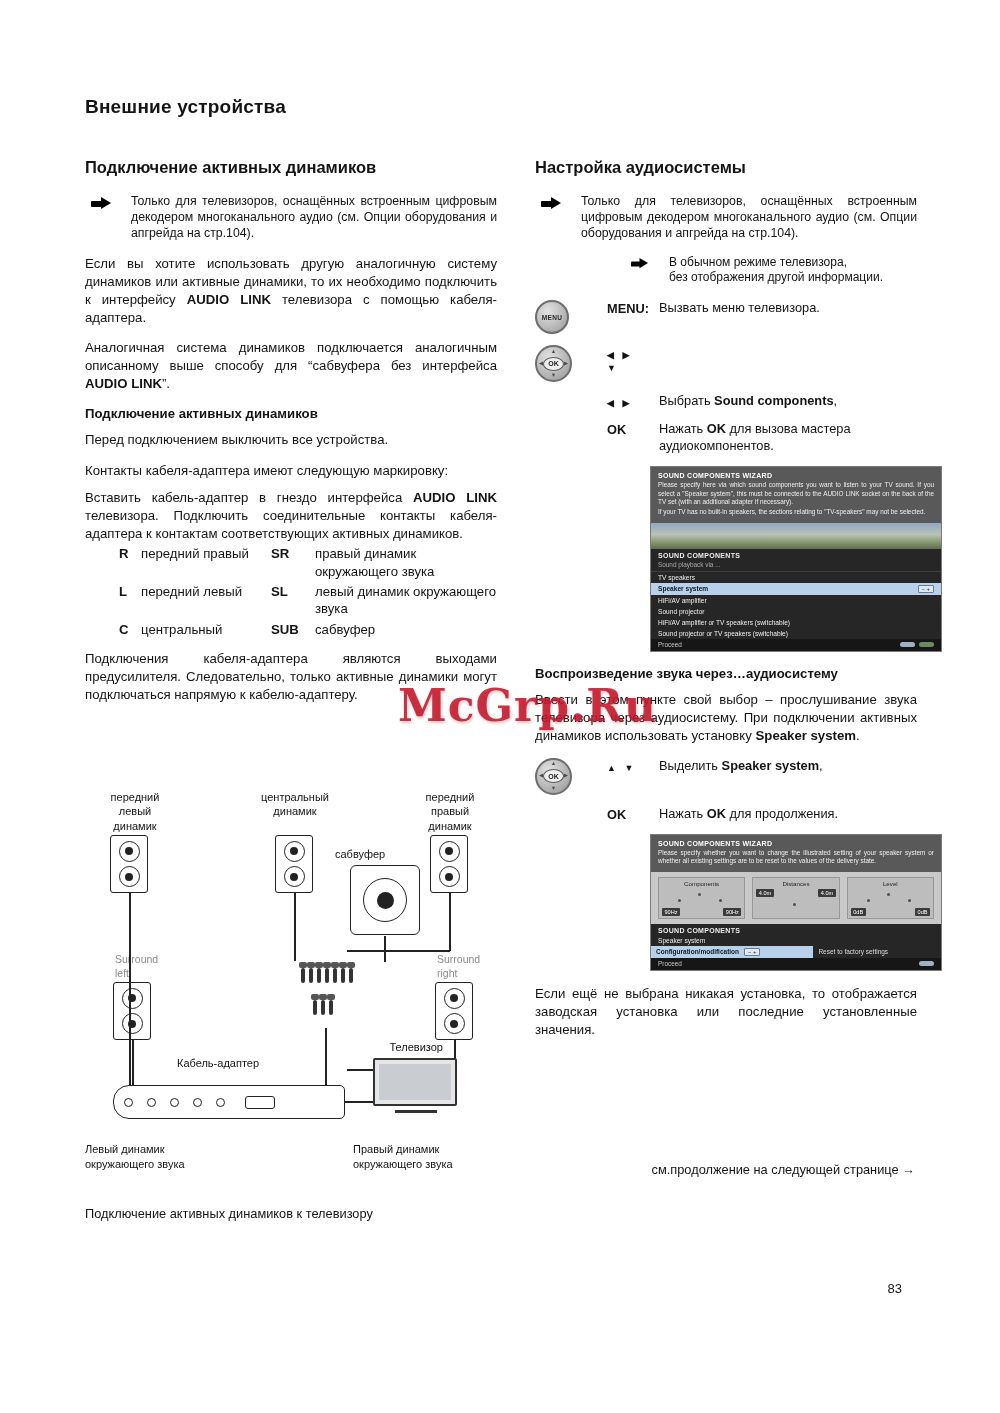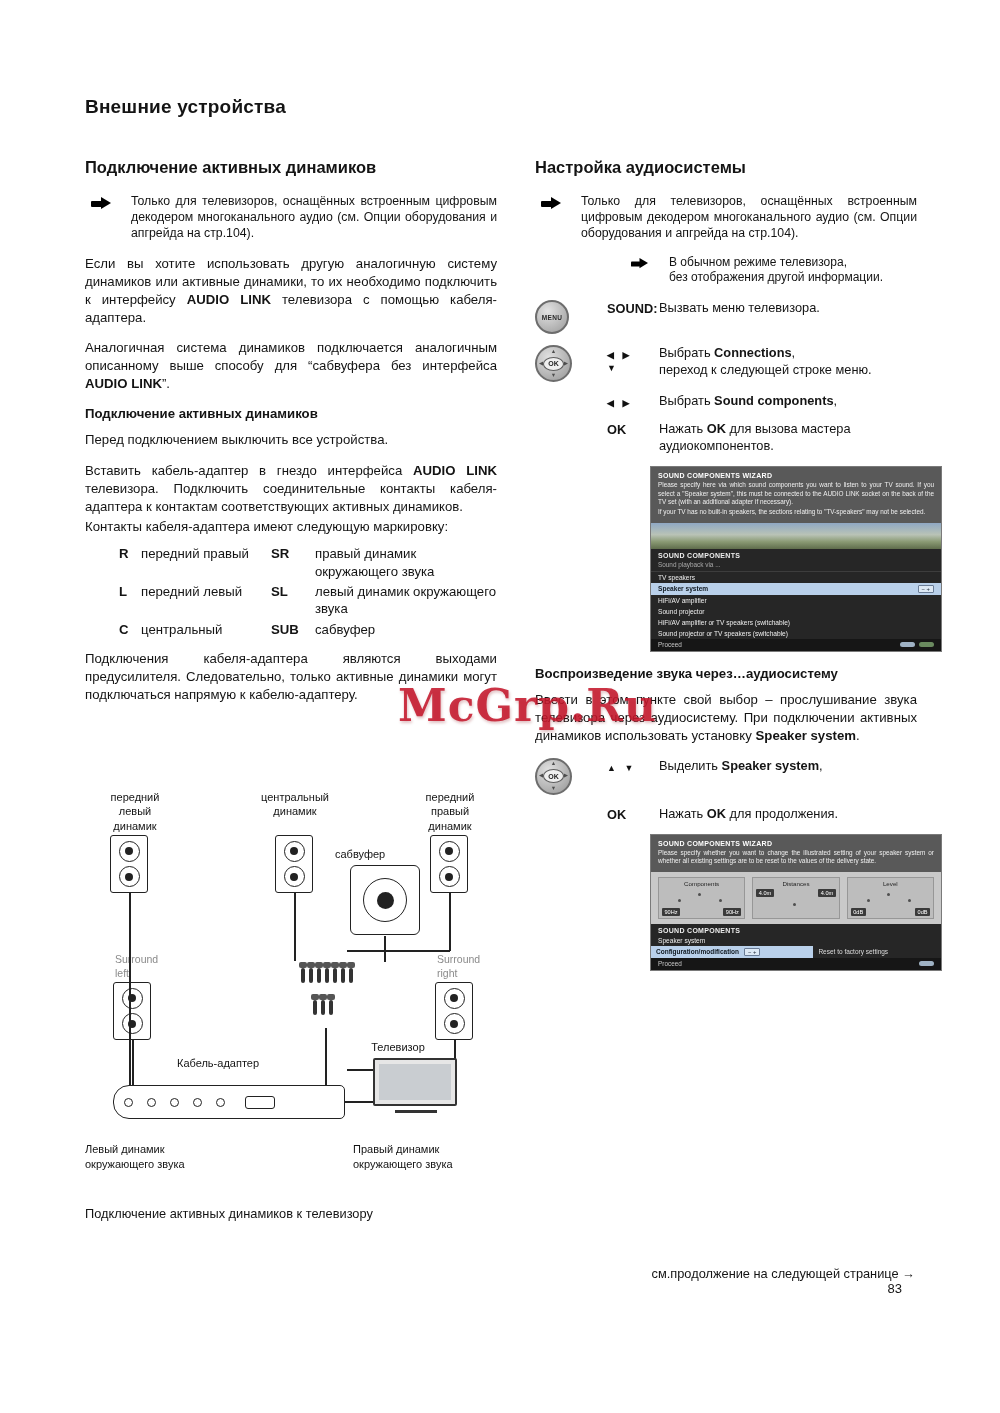--- a/index.html
+++ b/index.html
@@ -97,21 +97,21 @@
   .s2-box{position:absolute;bottom:0;background:#3a3a3a;color:#fff;font-size:5.6px;padding:1px 2.5px;border-radius:1px}
   .s2-box.l{left:0}.s2-box.r{right:0}
   .s2-dot{position:absolute;width:3px;height:3px;background:#4f4f4f;border-radius:50%}
   .cfg-row{display:flex;align-items:stretch;font-size:6.5px}
   .cfg-sel{background:#b9d0ea;color:#0f1820;padding:2px 5px;display:flex;gap:5px;align-items:center;flex:0 0 56%;font-weight:bold}
   .cfg-rest{padding:2px 5px;color:#dcdcdc;flex:1}
 
   .watermark{position:absolute;left:398px;top:680px;font-family:"DejaVu Serif",serif;font-size:44px;font-weight:bold;color:rgba(196,24,44,.88);letter-spacing:1px;z-index:6;text-shadow:1px 2px 3px rgba(130,0,10,.25)}
 
   .caption{position:absolute;left:85px;top:1206px;font-size:12.8px}
-  .continue{position:absolute;right:85px;top:1266px;font-size:12.8px}
+  .continue{position:absolute;right:85px;top:1162px;font-size:12.8px}
   .pageno{position:absolute;right:98px;top:1281px;font-size:13px}
 </style>
 </head>
 <body>
 
 <div class="sheet">
 
   <div class="watermark">McGrp.Ru</div>
 
   <h1 class="doc-title">Внешние устройства</h1>
@@ -126,22 +126,22 @@
 
     <p class="b"><span>Если вы хотите использовать другую аналогичную систему динамиков или активные динамики, то их необходимо подключить к интерфейсу </span><b>AUDIO LINK</b><span> телевизора с помощью кабеля-адаптера.</span></p>
 
     <p class="b"><span>Аналогичная система динамиков подключается аналогичным описанному выше способу для “сабвуфера без интерфейса </span><b>AUDIO LINK</b><span>”.</span></p>
 
 
     <h3 class="sub">Подключение активных динамиков</h3>
 
     <p class="b">Перед подключением выключить все устройства.</p>
 
+    <p class="b" style="margin-bottom:9px">Контакты кабеля-адаптера имеют следующую маркировку:</p>
     <p class="b" style="margin-bottom:2px"><span>Вставить кабель-адаптер в гнездо интерфейса </span><b>AUDIO LINK</b><span> телевизора. Подключить соединительные контакты кабеля-адаптера к контактам соответствующих активных динамиков.</span></p>
-    <p class="b" style="margin-bottom:9px">Контакты кабеля-адаптера имеют следующую маркировку:</p>
 
     <div class="marks">
       <div class="mrow">
         <span class="mc1">R</span>
         <span class="md1">передний правый</span>
         <span class="mc2">SR</span>
         <span class="md2">правый динамик окружающего звука</span>
       </div>
       <div class="mrow">
         <span class="mc1">L</span>
@@ -225,21 +225,21 @@
     <div class="dlab" style="left:92px;top:266px;width:110px;text-align:left">Кабель-адаптер</div>
     <div class="adapter">
       <span class="jack"></span>
       <span class="jack"></span>
       <span class="jack"></span>
       <span class="jack"></span>
       <span class="jack"></span>
       <span class="port"></span>
     </div>
 
-    <div class="dlab" style="left:268px;top:250px;width:90px;text-align:center">Телевизор</div>
+    <div class="dlab" style="left:268px;top:250px;width:90px;text-align:right">Телевизор</div>
     <div class="tv"></div>
 
     <div class="dlab bottoml" style="left:0;top:352px;width:160px">Левый динамик
 окружающего звука</div>
     <div class="dlab bottoml" style="left:268px;top:352px;width:160px">Правый динамик
 окружающего звука</div>
   </div>
 
   <div class="col right">
     <h2 class="sec">Настройка аудиосистемы</h2>
@@ -254,42 +254,38 @@
       <span class="ic-cell"><span class="arrow-ic sm"></span></span>
       <p class="nt">В обычном режиме телевизора,
 без отображения другой информации.</p>
     </div>
 
     <div class="steps">
       <div class="step">
         <span class="s-ic">
             <span class="btn-menu">MENU</span>
           </span>
-        <span class="s-key">SOUND:</span>
+        <span class="s-key">MENU:</span>
         <span class="s-tx">Вызвать меню телевизора.</span>
       </div>
 
       <div class="step">
         <span class="s-ic">
           <span class="btn-ok">
             <span class="navp u">▲</span>
             <span class="navp d">▼</span>
             <span class="navp l">◀</span>
             <span class="navp r">▶</span>
             <span class="okc">OK</span>
           </span>
         </span>
         <span class="s-key">
           <span class="tris">◀ ▶</span>
           <div class="tri2">▼</div>
         </span>
-        <span class="s-tx">
-          <span>Выбрать </span><b>Connections</b><span>,</span>
-          <div>переход к следующей строке меню.</div>
-        </span>
       </div>
 
       <div class="step">
         <span class="s-ic"></span>
         <span class="s-key"><span class="tris">◀ ▶</span></span>
         <span class="s-tx"><span>Выбрать </span><b>Sound components</b><span>,</span></span>
       </div>
 
       <div class="step">
         <span class="s-ic"></span>
@@ -394,19 +390,20 @@
           </span>
           <span class="cfg-rest">Reset to factory settings</span>
         </div>
         <div class="shot-foot">
           <span>Proceed</span>
           <span><span class="pill"></span></span>
         </div>
       </div>
     </div>
 
+    <p class="b" style="margin-top:14px">Если ещё не выбрана никакая установка, то отображается заводская установка или последние установленные значения.</p>
   </div>
 
   <div class="caption">Подключение активных динамиков к телевизору</div>
   <div class="continue">см.продолжение на следующей странице →</div>
   <div class="pageno">83</div>
 
 </div>
 
 </body></html>

